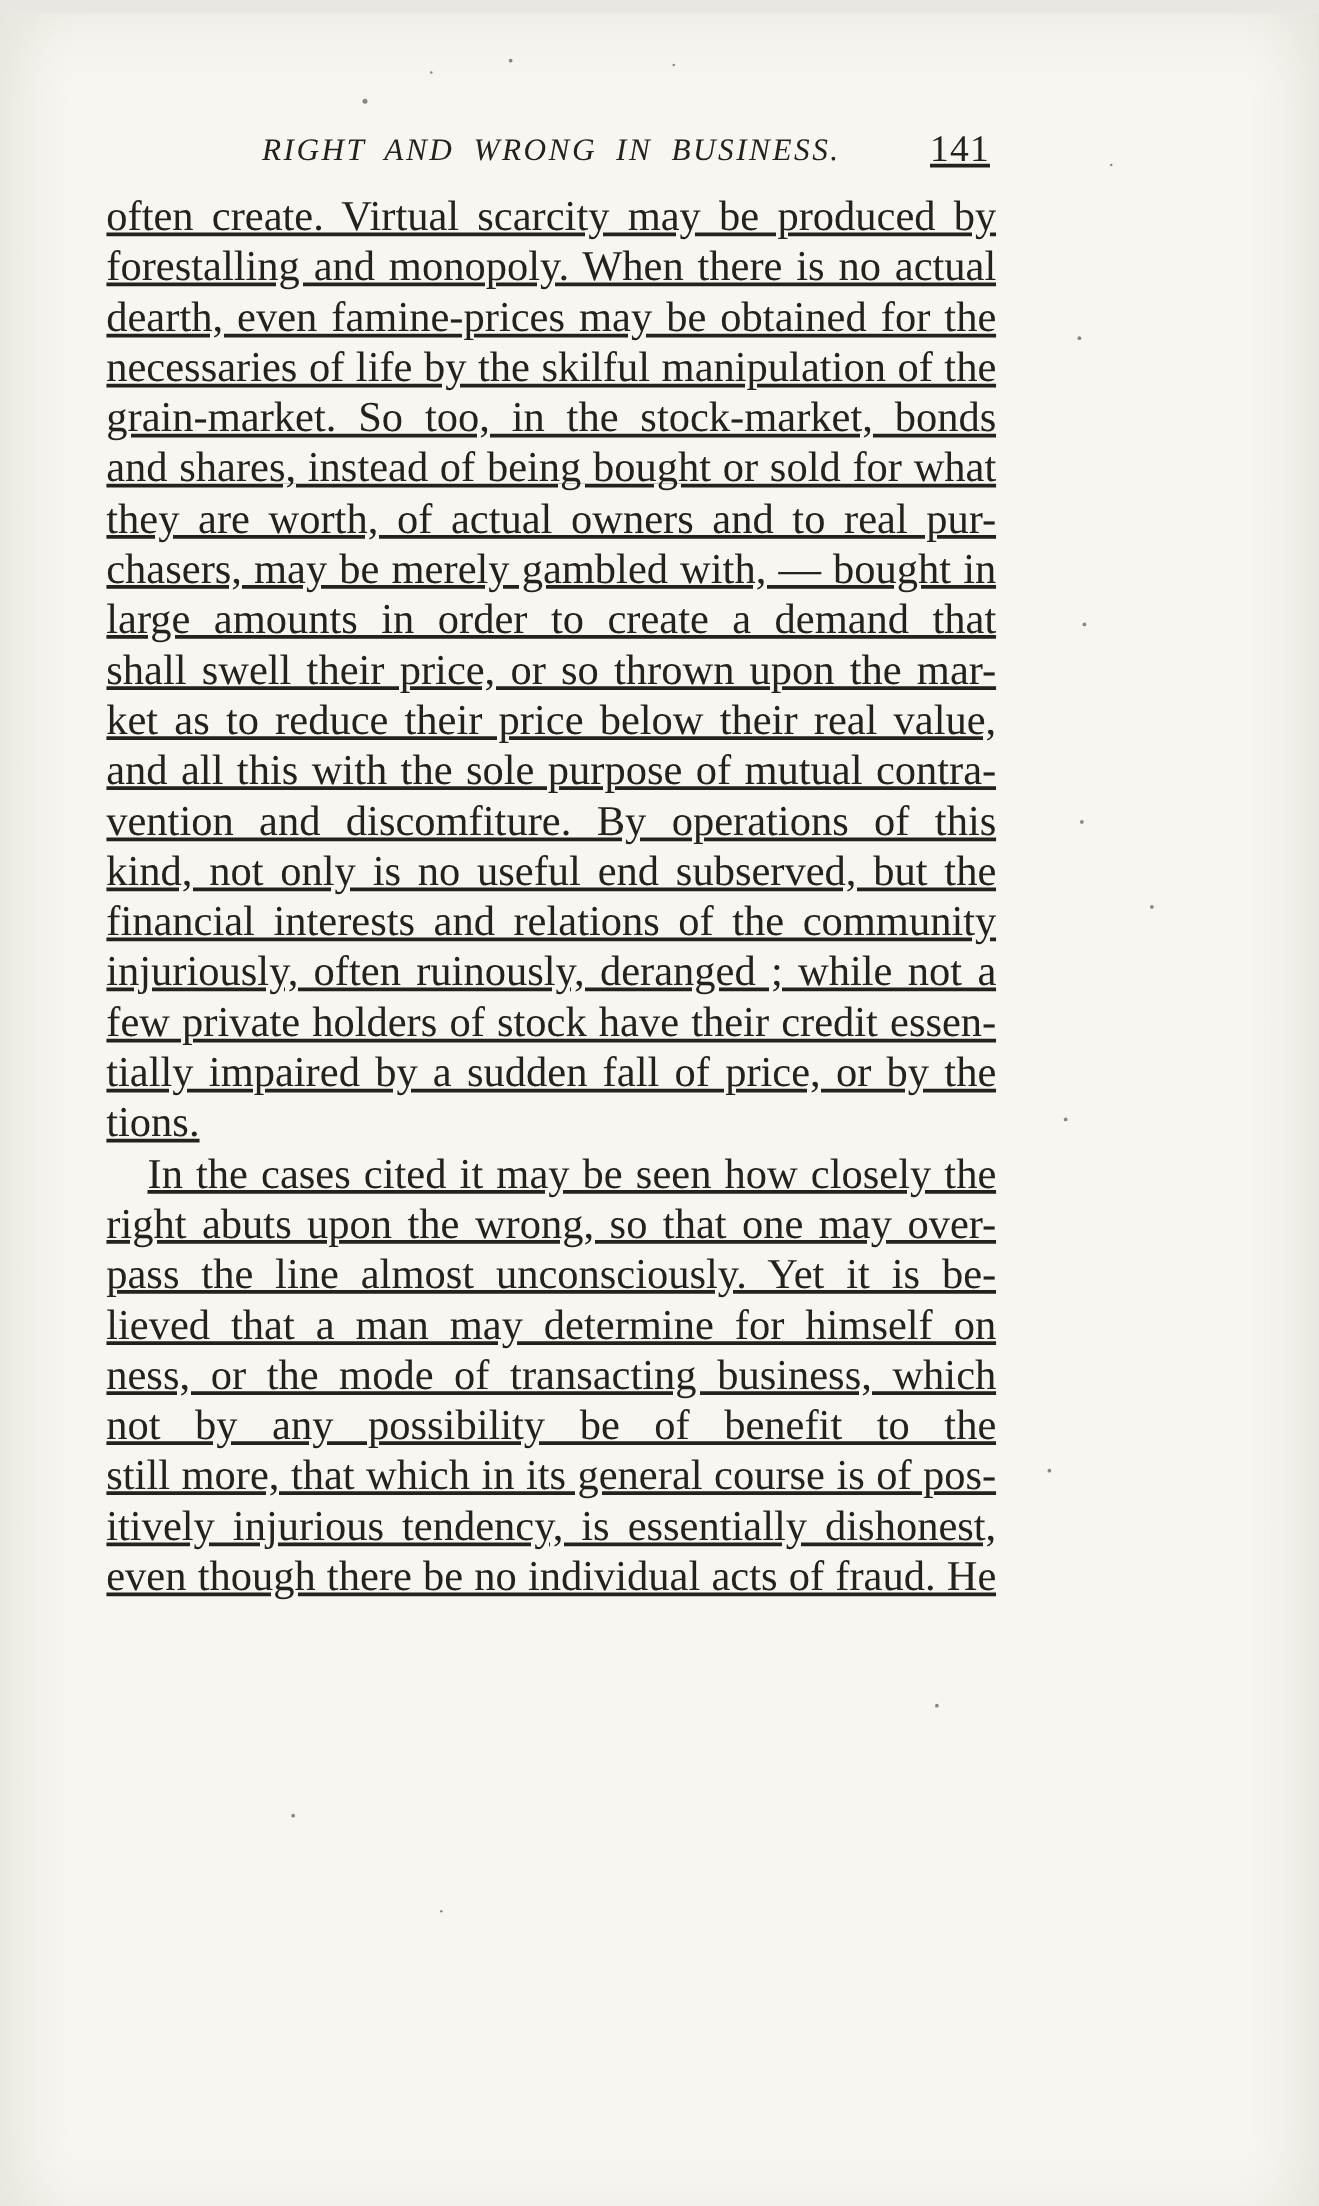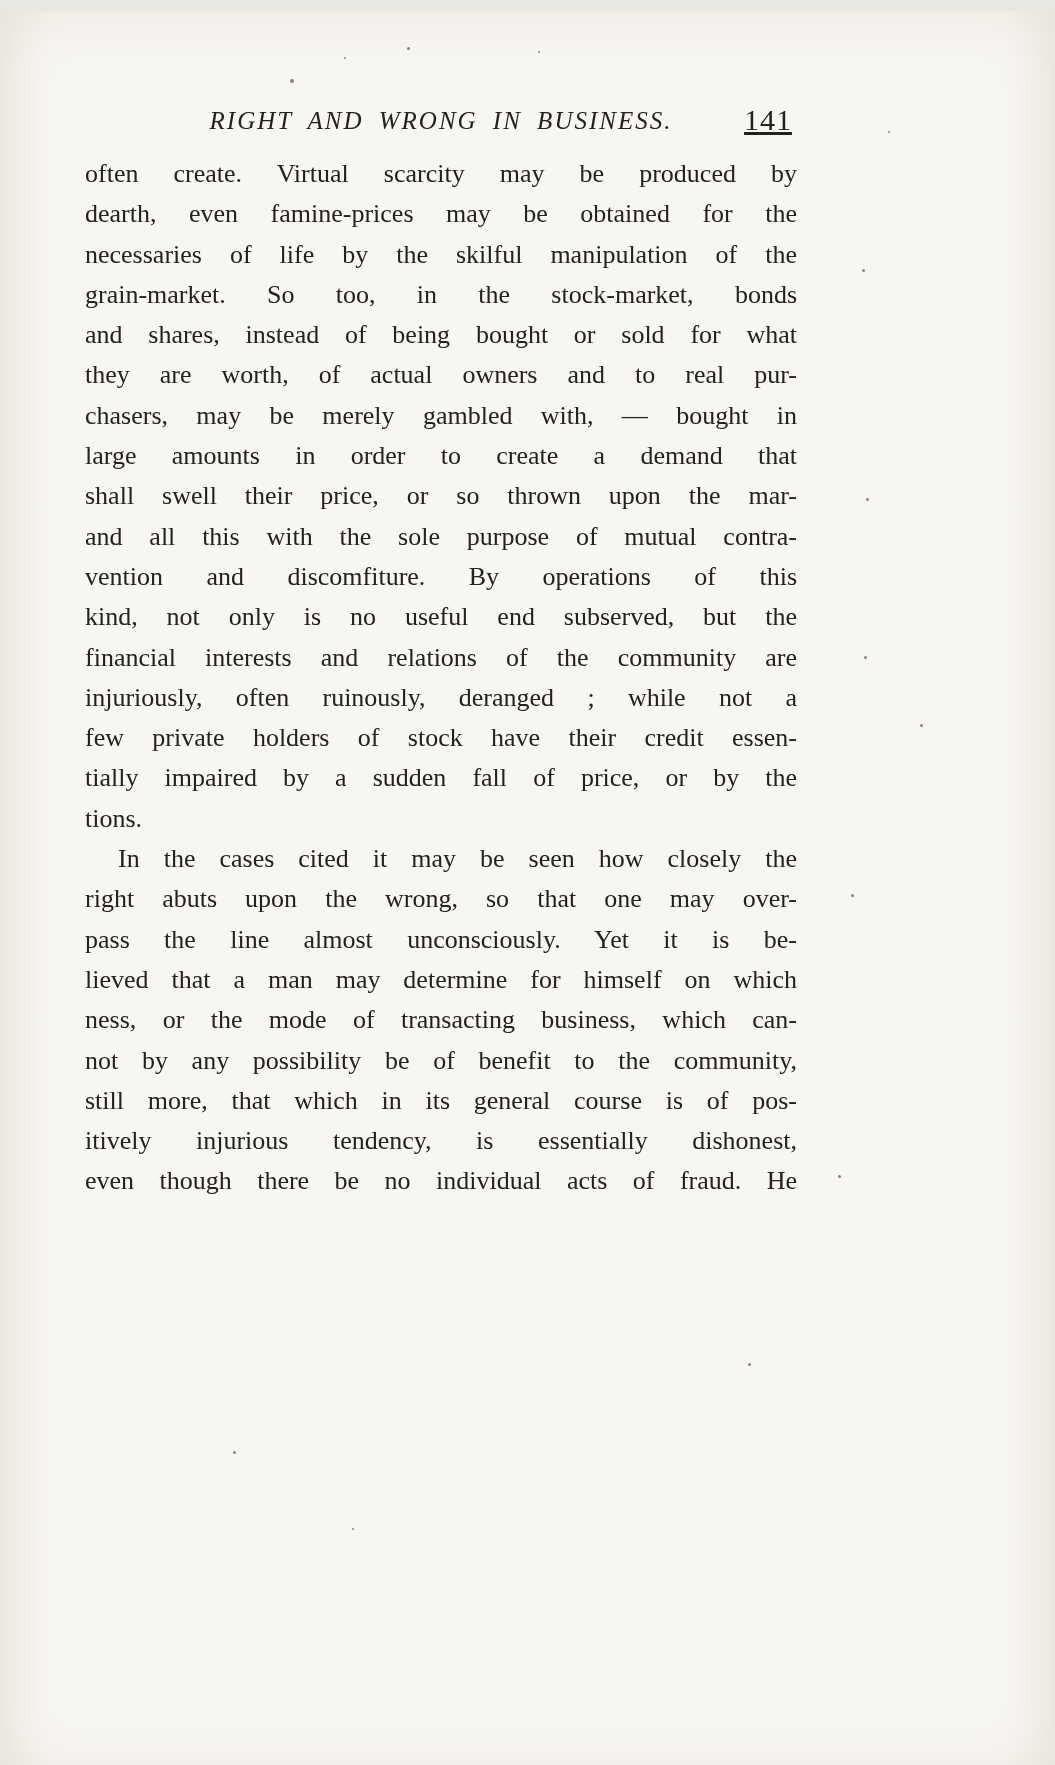--- a/index.html
+++ b/index.html
@@ -40,22 +40,23 @@
     top: -4px;
     font-size: 30px;
     letter-spacing: 1px;
     text-decoration: underline;
   }
   .page-body {
     position: absolute;
     left: 85px;
     top: 143px;
     width: 712px;
-    font-size: 26px;
+    font-size: 34px;
     line-height: 40.3px;
+    text-decoration: underline;
   }
   .line {
     height: 40.3px;
     overflow: hidden;
     text-align: justify;
     text-align-last: justify;
     white-space: normal;
   }
   .line.indent {
     text-indent: 33px;
@@ -75,28 +76,30 @@
 
 <div class="page">
 
   <div class="running-header">
     <span class="title">RIGHT AND WRONG IN BUSINESS.</span>
     <span class="pagenum">141</span>
   </div>
 
   <div class="page-body">
       <div class="line">often create. Virtual scarcity may be produced by</div>
+      <div class="line">forestalling and monopoly. When there is no actual</div>
       <div class="line">dearth, even famine-prices may be obtained for the</div>
       <div class="line">necessaries of life by the skilful manipulation of the</div>
       <div class="line">grain-market. So too, in the stock-market, bonds</div>
       <div class="line">and shares, instead of being bought or sold for what</div>
       <div class="line">they are worth, of actual owners and to real pur-</div>
       <div class="line">chasers, may be merely gambled with, — bought in</div>
       <div class="line">large amounts in order to create a demand that</div>
       <div class="line">shall swell their price, or so thrown upon the mar-</div>
+      <div class="line">ket as to reduce their price below their real value,</div>
       <div class="line">and all this with the sole purpose of mutual contra-</div>
       <div class="line">vention and discomfiture. By operations of this</div>
       <div class="line">kind, not only is no useful end subserved, but the</div>
       <div class="line">financial interests and relations of the community are</div>
       <div class="line">injuriously, often ruinously, deranged ; while not a</div>
       <div class="line">few private holders of stock have their credit essen-</div>
       <div class="line">tially impaired by a sudden fall of price, or by the</div>
       <div class="line endpara">tions.</div>
       <div class="line indent">In the cases cited it may be seen how closely the</div>
       <div class="line">right abuts upon the wrong, so that one may over-</div>

